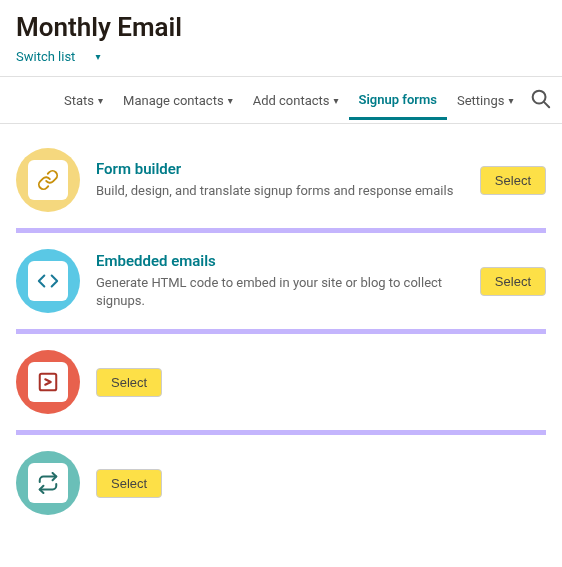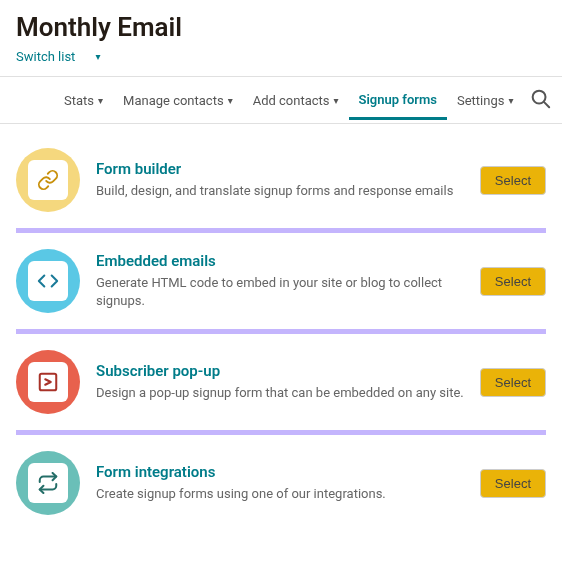--- a/index.html
+++ b/index.html
@@ -144,21 +144,21 @@
     .form-desc {
       font-size: 13px;
       color: #666;
       line-height: 1.4;
     }
 
     .select-btn {
       padding: 6px 14px;
       border: 1px solid #ccc;
       border-radius: 4px;
-      background: #eab308;
+      background: #fde047;
       font-size: 13px;
       color: #444;
       cursor: pointer;
       white-space: nowrap;
       flex-shrink: 0;
     }
 
     
     .svg-icon {
       width: 22px;
@@ -239,39 +239,31 @@
   </div>
 
   <div class="form-item">
     <div class="icon-circle red-orange">
       <div class="icon-inner red-icon">
         <svg class="svg-icon" viewBox="0 0 24 24" fill="none" stroke="#a83228" stroke-width="2.2" stroke-linecap="round" stroke-linejoin="round">
           <rect x="3" y="3" width="18" height="18" rx="2" ry="2"></rect>
           <polyline points="9 9 15 12 9 15"></polyline>
         </svg>
       </div>
-    </div>
-    <div class="form-info">
-      <div class="form-name">Subscriber pop-up</div>
-      <div class="form-desc">Design a pop-up signup form that can be embedded on any site.</div>
     </div>
     <button class="select-btn">Select</button>
   </div>
 
   <div class="form-item">
     <div class="icon-circle teal">
       <div class="icon-inner teal-icon">
         <svg class="svg-icon" viewBox="0 0 24 24" fill="none" stroke="#246e68" stroke-width="2.2" stroke-linecap="round" stroke-linejoin="round">
           <polyline points="17 1 21 5 17 9"></polyline>
           <path d="M3 11V9a4 4 0 0 1 4-4h14"></path>
           <polyline points="7 23 3 19 7 15"></polyline>
           <path d="M21 13v2a4 4 0 0 1-4 4H3"></path>
         </svg>
       </div>
     </div>
-    <div class="form-info">
-      <div class="form-name">Form integrations</div>
-      <div class="form-desc">Create signup forms using one of our integrations.</div>
-    </div>
     <button class="select-btn">Select</button>
   </div>
 
 </div>
 
 </body></html>

